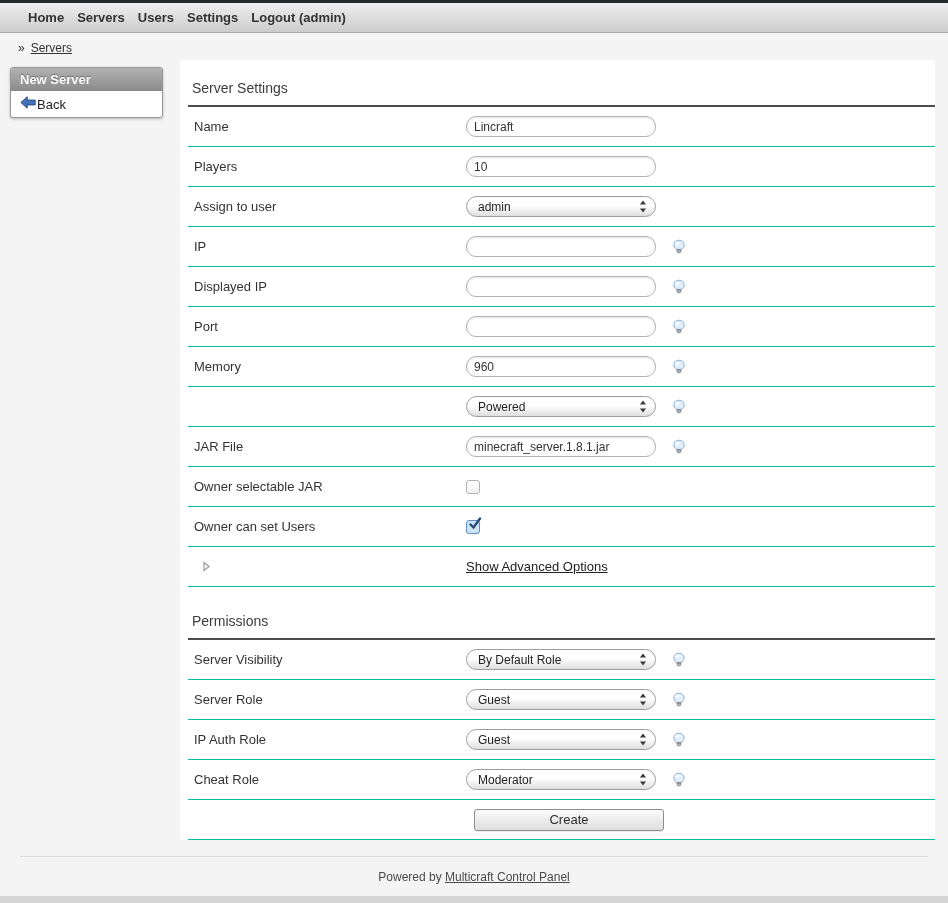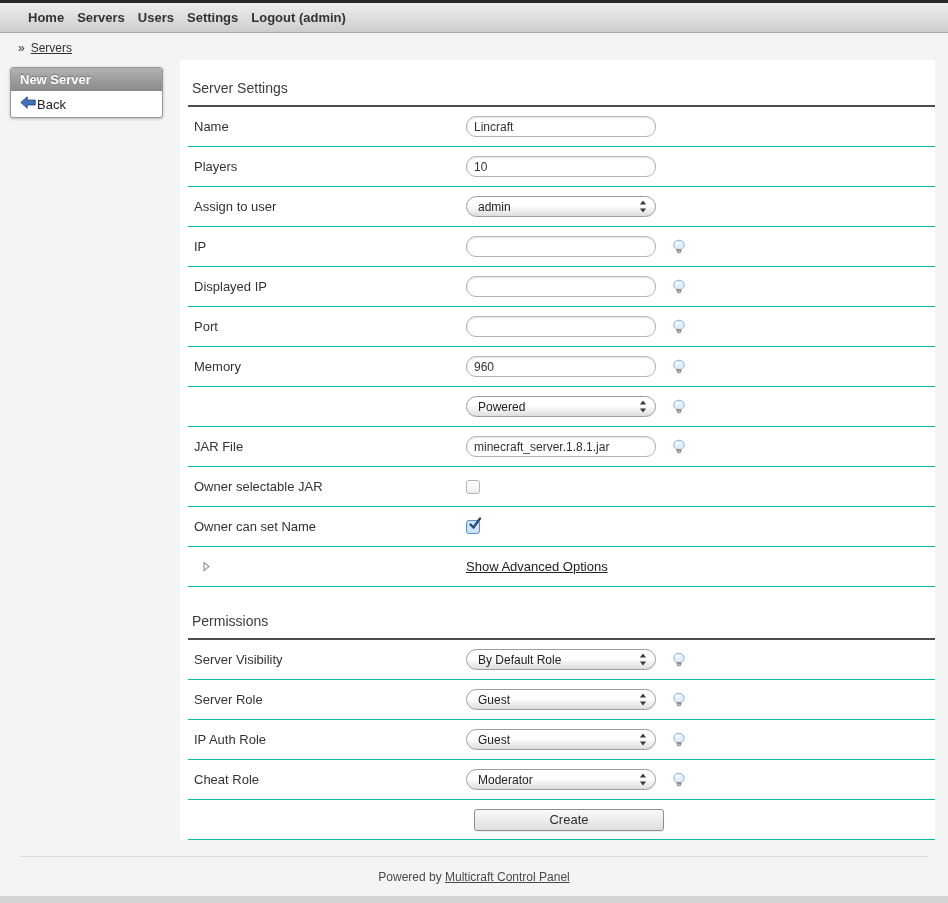--- a/index.html
+++ b/index.html
@@ -296,21 +296,21 @@
     </div>
 
     <div class="row">
       <div class="row-label">Owner selectable JAR</div>
       <div class="ctrl">
           <span class="checkbox"></span>
         </div>
     </div>
 
     <div class="row">
-      <div class="row-label">Owner can set Name</div>
+      <div class="row-label">Owner can set Users</div>
       <div class="ctrl">
         <span class="checkbox checked">
           <svg width="13" height="13" viewBox="0 0 13 13">
               <path d="M2.5 6.5 L5.5 9.5 L12 0.5" fill="none" stroke="#274a74" stroke-width="2.4" stroke-linecap="round"></path>
             </svg>
         </span>
       </div>
     </div>
 
     <div class="row">

